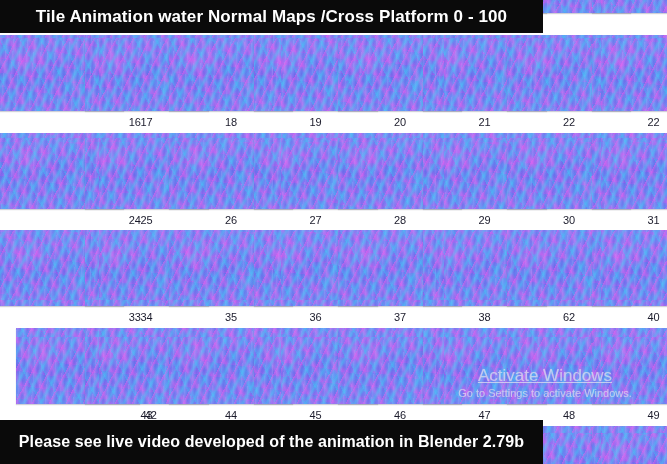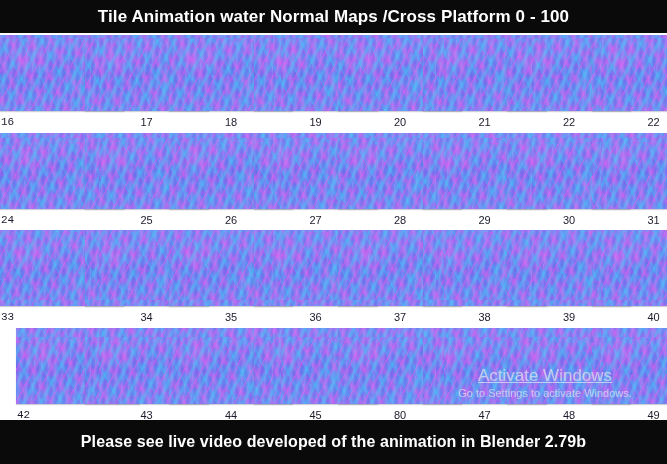--- a/index.html
+++ b/index.html
@@ -21,21 +21,21 @@
     width: 667px;
     height: 464px;
     background: #ffffff;
     overflow: hidden;
   }
 
   
   .bar {
     position: absolute;
     left: 0;
-    width: 667px;
+    width: 543px;
     background: #0a0a0a;
     color: #ffffff;
     display: flex;
     align-items: center;
     justify-content: center;
     z-index: 30;
     overflow: hidden;
   }
   #header-bar {
     top: 0;
@@ -138,21 +138,21 @@
     position: absolute;
     left: 0;
     top: 78px;
     width: 124px;
     height: 18px;
     font-size: 11px;
     color: #1b1b2b;
     font-family: "Liberation Sans", sans-serif;
     line-height: 18px;
   }
-  .lbl-left  { text-align: left; padding-left: 1px; font-family: Liberation Mono, monospace; }
+  .lbl-left  { text-align: right; padding-left: 17px; }
   .lbl-mid   { text-align: center; padding-left: 0; }
 
   
   #watermark {
     position: absolute;
     left: 430px;
     top: 366px;
     width: 230px;
     z-index: 20;
     text-align: center;
@@ -294,21 +294,21 @@
         <div class="tile-cell col-4" style="left: 338px;">
           <div class="tile-img"></div>
           <div class="tile-label lbl-mid">37</div>
         </div>
         <div class="tile-cell col-5" style="left: 422.5px;">
           <div class="tile-img"></div>
           <div class="tile-label lbl-mid">38</div>
         </div>
         <div class="tile-cell col-6" style="left: 507px;">
           <div class="tile-img"></div>
-          <div class="tile-label lbl-mid">39</div>
+          <div class="tile-label lbl-mid">62</div>
         </div>
         <div class="tile-cell col-7" style="left: 591.5px;">
           <div class="tile-img"></div>
           <div class="tile-label lbl-mid">40</div>
         </div>
       </div>
       <div class="tile-row row-v5" style="top: 328.2px;">
         <div class="tile-cell col-0" style="left: 16px;">
           <div class="tile-img"></div>
           <div class="tile-label lbl-left">42</div>
@@ -320,21 +320,21 @@
         <div class="tile-cell col-2" style="left: 169px;">
           <div class="tile-img"></div>
           <div class="tile-label lbl-mid">44</div>
         </div>
         <div class="tile-cell col-3" style="left: 253.5px;">
           <div class="tile-img"></div>
           <div class="tile-label lbl-mid">45</div>
         </div>
         <div class="tile-cell col-4" style="left: 338px;">
           <div class="tile-img"></div>
-          <div class="tile-label lbl-mid">80</div>
+          <div class="tile-label lbl-mid">46</div>
         </div>
         <div class="tile-cell col-5" style="left: 422.5px;">
           <div class="tile-img"></div>
           <div class="tile-label lbl-mid">47</div>
         </div>
         <div class="tile-cell col-6" style="left: 507px;">
           <div class="tile-img"></div>
           <div class="tile-label lbl-mid">48</div>
         </div>
         <div class="tile-cell col-7" style="left: 591.5px;">

